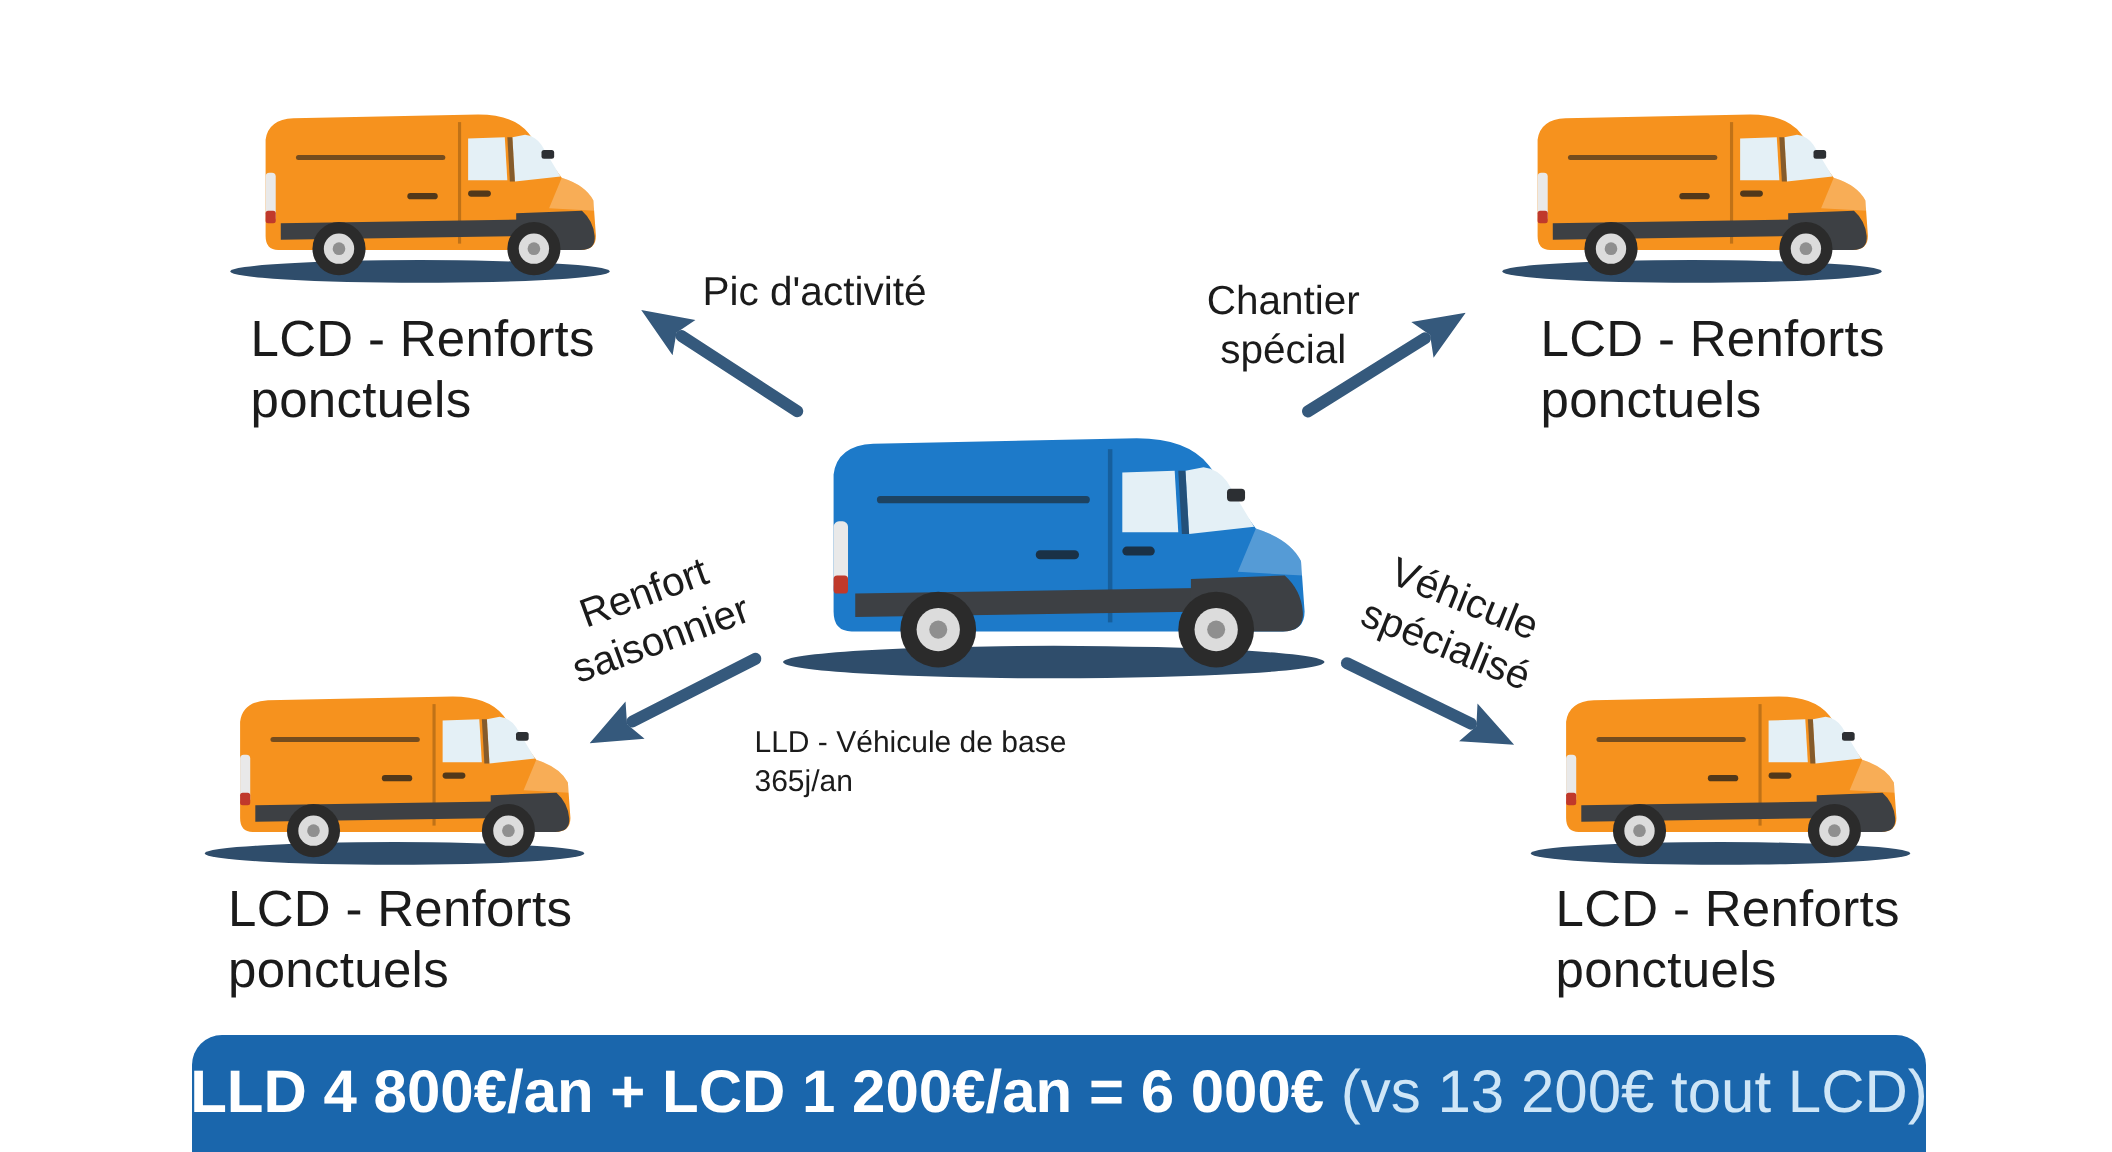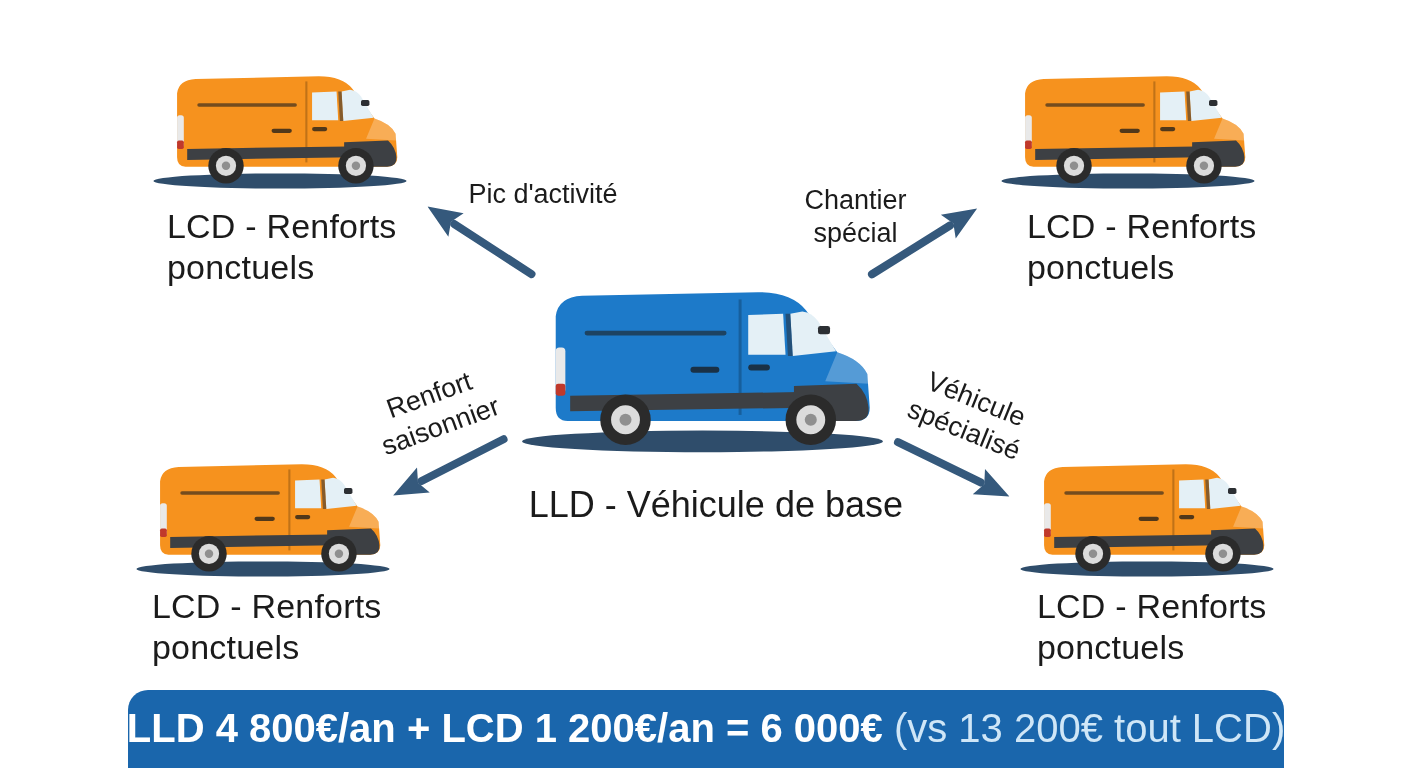--- a/index.html
+++ b/index.html
@@ -24,22 +24,22 @@
   .van-label {
     position: absolute;
     text-align: left;
     font-size: 34px;
     line-height: 1.22;
     color: var(--label_text, #1b1b1b);
     letter-spacing: 0.2px;
   }
   .center-label {
     position: absolute;
-    text-align: right;
-    font-size: 36px;
+    text-align: left;
+    font-size: 20px;
     line-height: 1.3;
     color: var(--label_text, #1b1b1b);
   }
   .arrow-label {
     position: absolute;
     text-align: center;
     font-size: 27px;
     line-height: 1.22;
     color: var(--label_text, #1b1b1b);
   }
@@ -147,20 +147,21 @@
   <svg class="van" style="left:1012px; top:450px; --body:var(--van_orange); --trim:var(--van_dark_trim); --window:var(--van_window); --shadow:var(--shadow);" width="270" height="135" viewBox="0 0 320 150">
       <use href="#van-shape"></use>
     </svg>
   <div class="van-label" style="left:1037px; top:586px; width:230px;">LCD - Renforts ponctuels</div>
 
   <svg class="van" style="left:510px; top:272px; --body:var(--van_blue); --trim:var(--van_dark_trim); --window:var(--van_window); --shadow:var(--shadow);" width="385" height="192" viewBox="0 0 320 150">
       <use href="#van-shape"></use>
     </svg>
   <div class="center-label" style="left:503px; top:482px; width:400px;">
     <div>LLD - Véhicule de base</div>
+    <div>365j/an</div>
   </div>
 
   <svg class="arrow" style="left:417px; top:224px; transform:rotate(-147deg);" viewBox="0 0 130 36">
       <use href="#arrow-shape"></use>
     </svg>
   <svg class="arrow" style="left:857px; top:225px; transform:rotate(-32deg);" viewBox="0 0 130 36">
       <use href="#arrow-shape"></use>
     </svg>
   <svg class="arrow" style="left:386px; top:448px; transform:rotate(153deg);" viewBox="0 0 130 36">
       <use href="#arrow-shape"></use>

